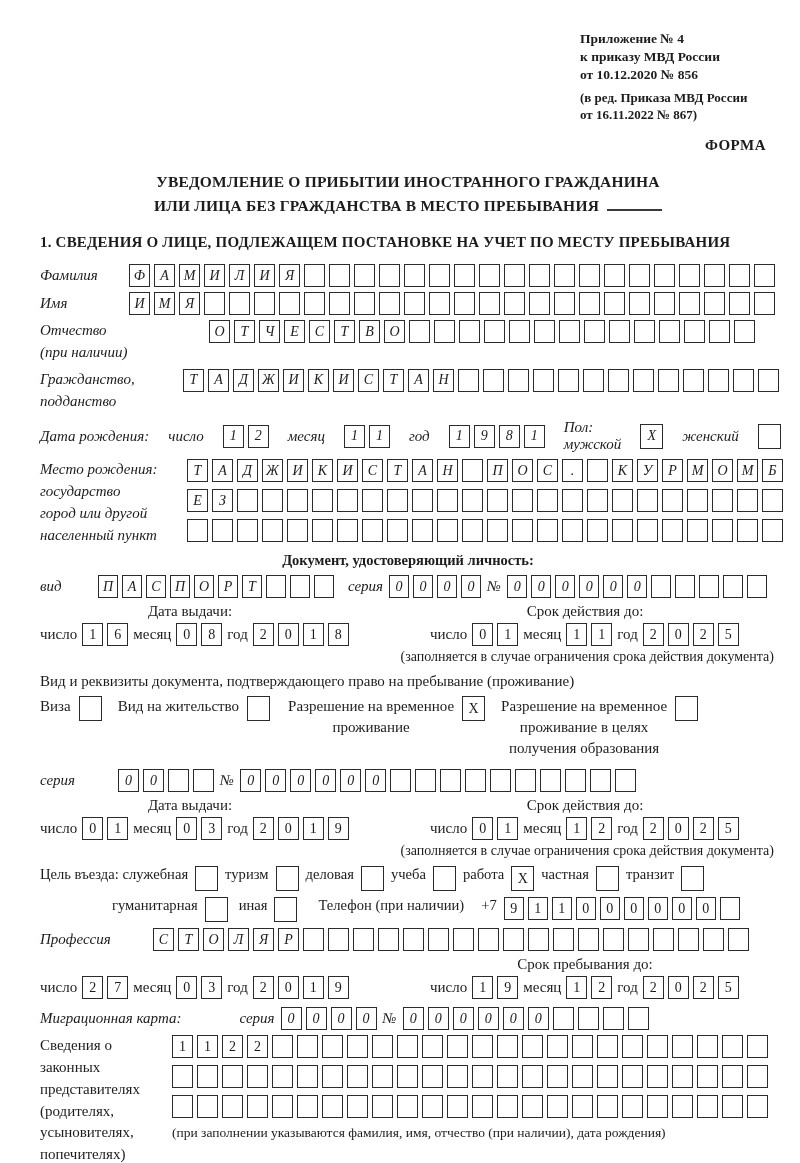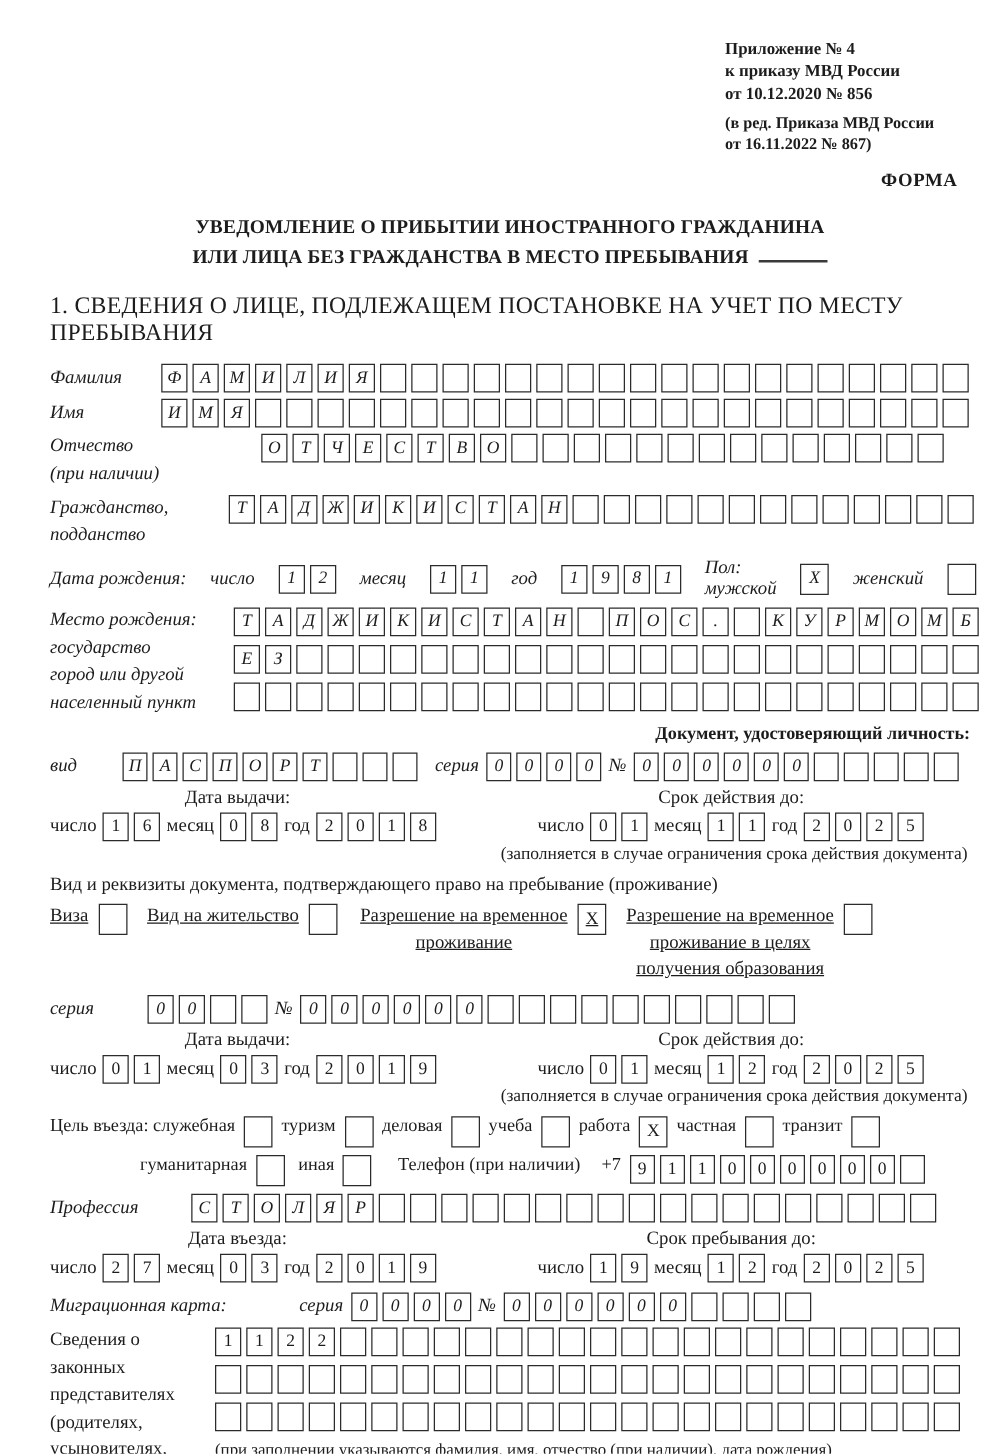--- a/index.html
+++ b/index.html
@@ -14,56 +14,56 @@
   .hdr-block { width:196px; font-size:13.5px; line-height:1.33;font-weight:bold; }
   .hdr-block .edit { margin-top:5px; font-size:13px; }
   .forma { text-align:right; font-weight:bold; font-size:15px; letter-spacing:.5px;
            margin-top:14px; padding-right:10px; }
 
   
   .title { text-align:center; font-weight:bold; font-size:15.5px; line-height:1.55;
            margin-top:16px; letter-spacing:.2px; }
   .title-underline { display:inline-block; width:55px; border-bottom:2px solid #3a3a3a;
            height:12px; margin-left:8px; }
-  .sec-title { font-weight:normal; font-size:19px; margin:16px 0 13px; letter-spacing:.2px; }
+  .sec-title { font-weight:bold; font-size:15px; margin:16px 0 13px; letter-spacing:.2px; }
 
   
   .cells { display:flex; gap:4px; flex:0 0 auto; }
   .cell  { width:21px; height:23px; border:1.6px solid var(--box); display:inline-flex;
            align-items:center; justify-content:center; font-size:14px; flex:0 0 auto;
            background:#fff; line-height:1; }
   .tight .cell { width:20px; }
   .cb    { width:23px; height:25px; border:1.6px solid var(--box); display:inline-flex;
            align-items:center; justify-content:center; font-size:14px; flex:0 0 auto; }
 
   .row { display:flex; align-items:center; gap:6px; margin-bottom:5px;font-style:italic; }
   .row-top { align-items:flex-start;gap:12px; }
   .lbl { flex:0 0 auto; }
   .lbl2 { line-height:1.45; }
   .b83  { flex:0 0 83px; }  .b163 { flex:0 0 157px; } .b133 { flex:0 0 131px; }
   .b135 { flex:0 0 135px; } .b55  { flex:0 0 52px; }  .b110 { flex:0 0 107px; }
   .b128 { flex:0 0 126px; } .b75  { flex:0 0 72px; }
 
   .cellcol { display:flex; flex-direction:column; gap:7px; }
 
-  .center-bold { text-align:right; font-weight:bold; font-size:14.5px; margin:6px 0 6px; }
+  .center-bold { text-align:center; font-weight:bold; font-size:14.5px; margin:6px 0 6px; }
 
   
   .dates { margin-top:3px; }
   .drow { display:flex; align-items:flex-end; }
   .dgroup { display:flex; flex-direction:column; }
   .dgroup.left { flex:0 0 390px; }
   .dcap { text-align:center; margin-bottom:3px; }
   .dgroup.left .dcap { width:300px; }
   .dgroup.right .dcap { width:310px; }
   .dfields { display:flex; align-items:center; gap:5px; }
   .note { text-align:right; font-size:14px; margin-top:3px; padding-right:2px; }
 
   .plain { margin:4px 0 6px; }
-  .permit-row { display:flex; align-items:flex-start; gap:10px; margin:4px 0 10px;text-decoration:underline; }
+  .permit-row { display:flex; align-items:flex-start; gap:10px; margin:4px 0 10px; }
   .permit-item { display:flex; align-items:flex-start; gap:8px; }
   .permit-item .txt { text-align:center; line-height:1.4; }
 
   .purpose-row { display:flex; align-items:flex-start; gap:7px; margin-bottom:6px; font-size:14.6px; }
   .indent { margin-left:72px; }
 
   .legal { display:flex; align-items:flex-start; gap:6px; margin-top:3px; }
   .legal-note { font-size:13.5px; margin-top:7px; }
 </style>
 </head>
@@ -595,21 +595,20 @@
         <span class="cell"></span>
         <span class="cell"></span>
         <span class="cell"></span>
         <span class="cell"></span>
       </span>
   </div>
 
   <div class="dates">
     <div class="drow">
       <div class="dgroup left">
-        <div class="dcap">Дата въезда:</div>
         <div class="dfields">
           <span>число</span>
           <span class="cells">
               <span class="cell">2</span>
               <span class="cell">7</span>
             </span>
           <span>месяц</span>
           <span class="cells">
               <span class="cell">0</span>
               <span class="cell">3</span>

